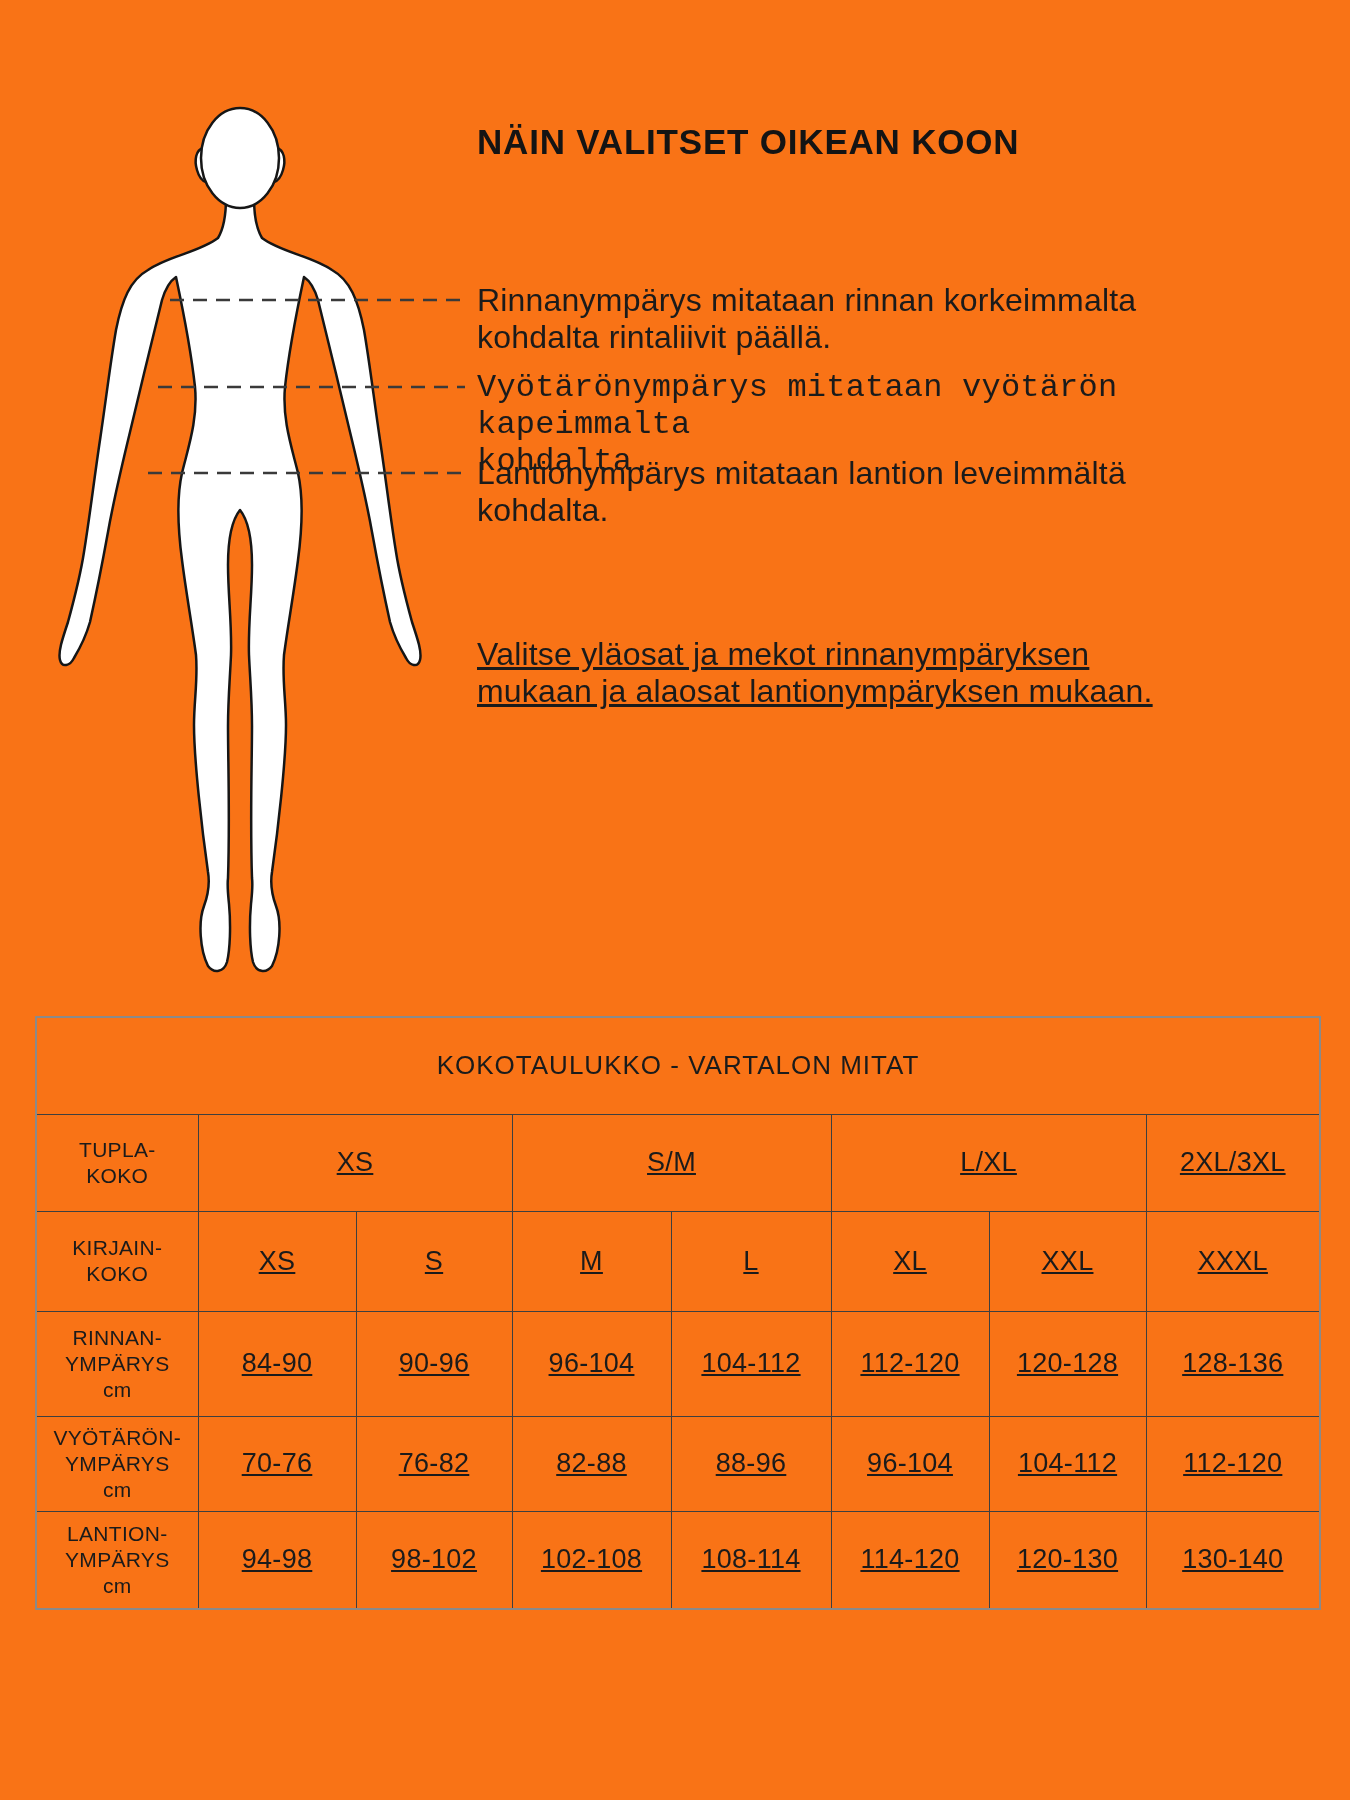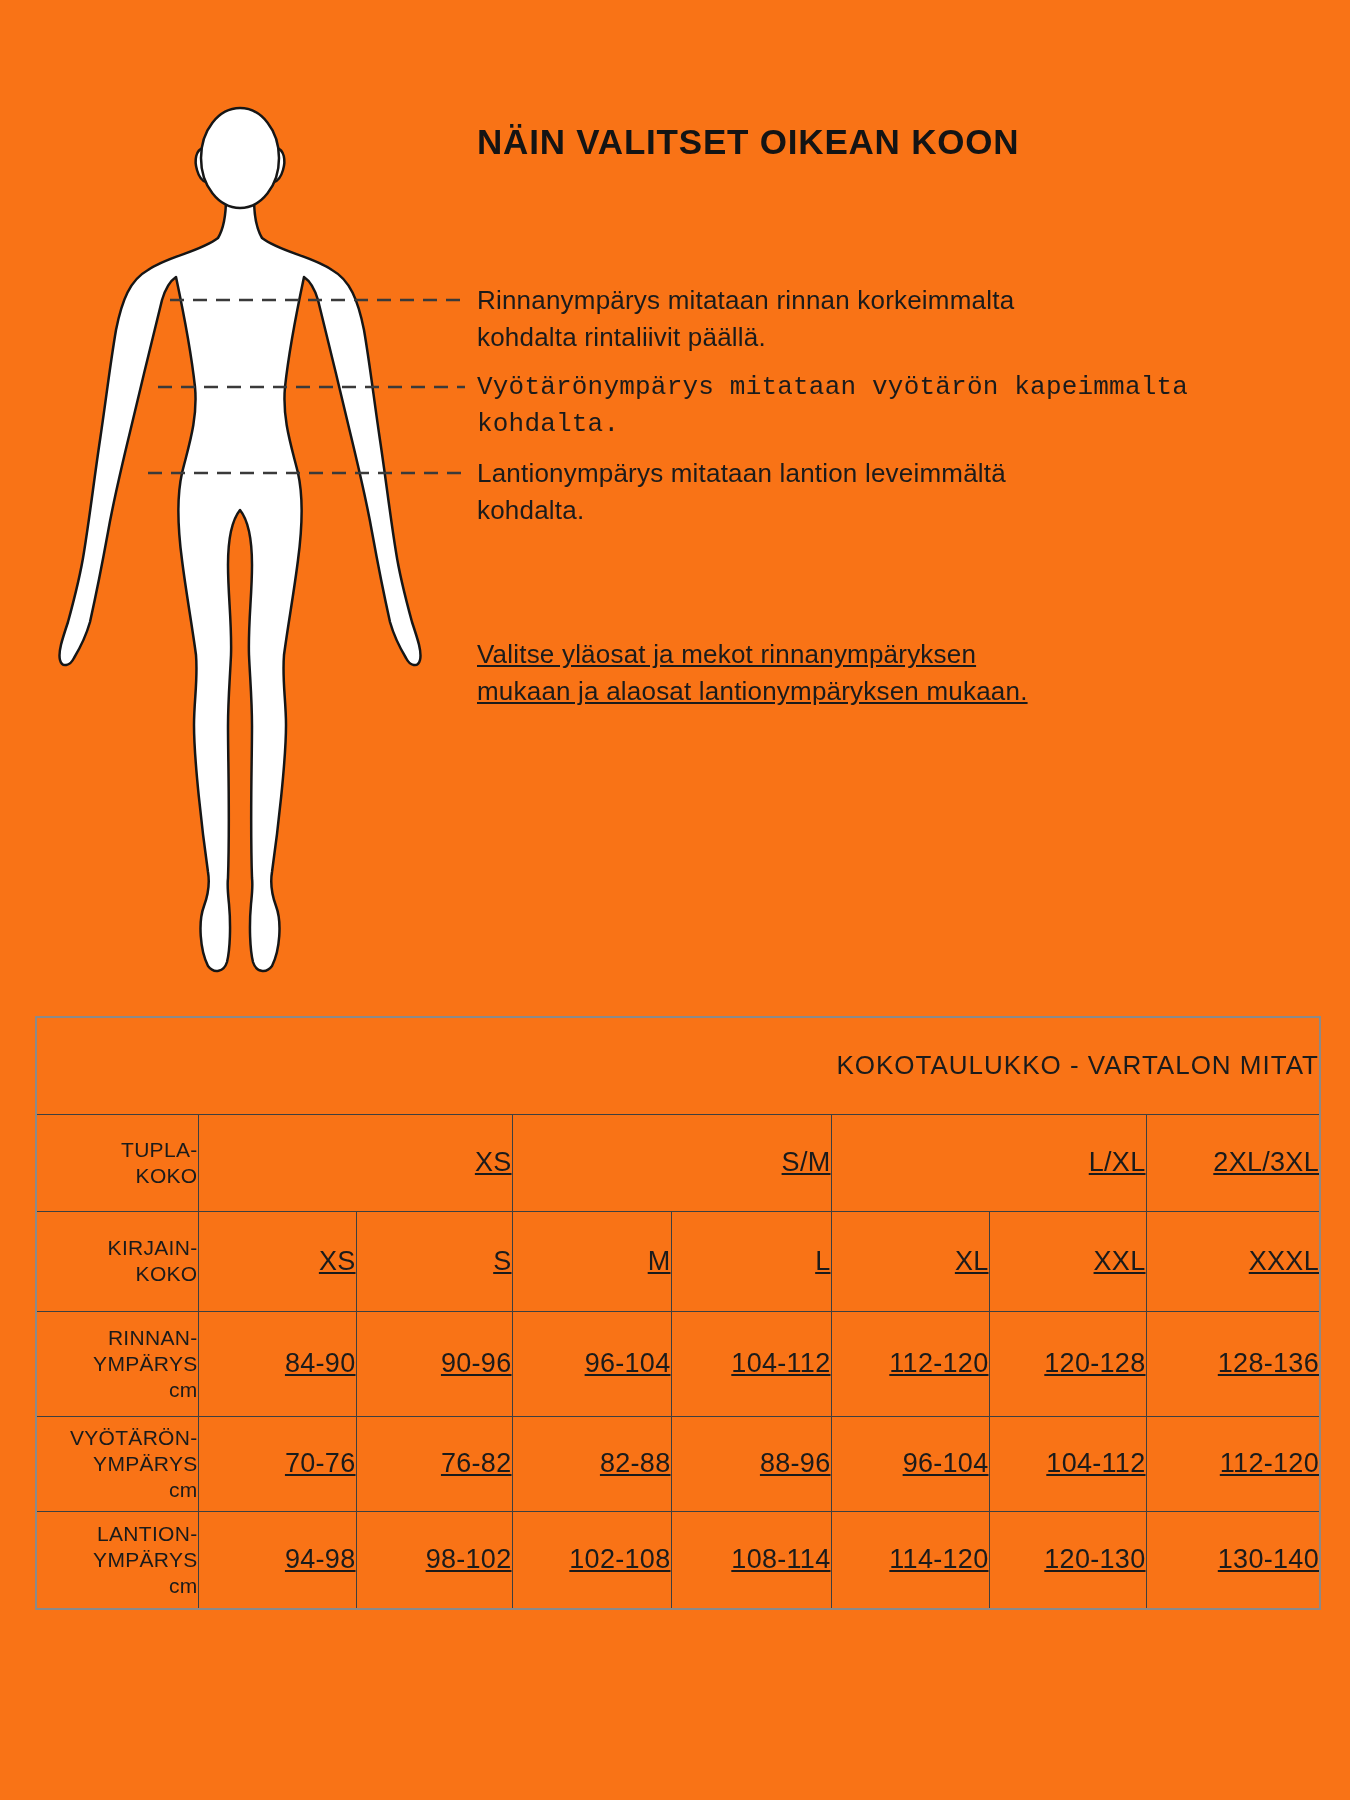--- a/index.html
+++ b/index.html
@@ -19,38 +19,38 @@
     top:122px;
     font-size:35px;
     font-weight:700;
     letter-spacing:0.8px;
     color:#141414;
     white-space:nowrap;
   }
   .measure-text{
     position:absolute;
     left:477px;
-    font-size:26px;
+    font-size:32px;
     line-height:37px;
     letter-spacing:0.2px;
     white-space:pre-line;
     color:#1b1b1b;
   }
   .mt-chest{top:282px;}
   .mt-waist{top:369px;font-family:Liberation Mono, monospace;}
   .mt-hips{top:455px;}
   .mt-note{top:636px;text-decoration:underline;}
   .size-table{
     position:absolute;
     left:35px;
     top:1016px;
     width:1284px;
     border-collapse:collapse;
     table-layout:fixed;
-    text-align:right;
+    text-align:center;
     border:2px solid #8a8a8a;
   }
   .size-table td,.size-table th{
     border:1px solid #3f3f3f;
     vertical-align:middle;
     font-weight:400;
     padding:0;
   }
   .tbl-title-cell{font-size:26px;letter-spacing:1px;}
   .rlabel{font-size:21px;line-height:26px;letter-spacing:0.3px;white-space:pre-line;}

